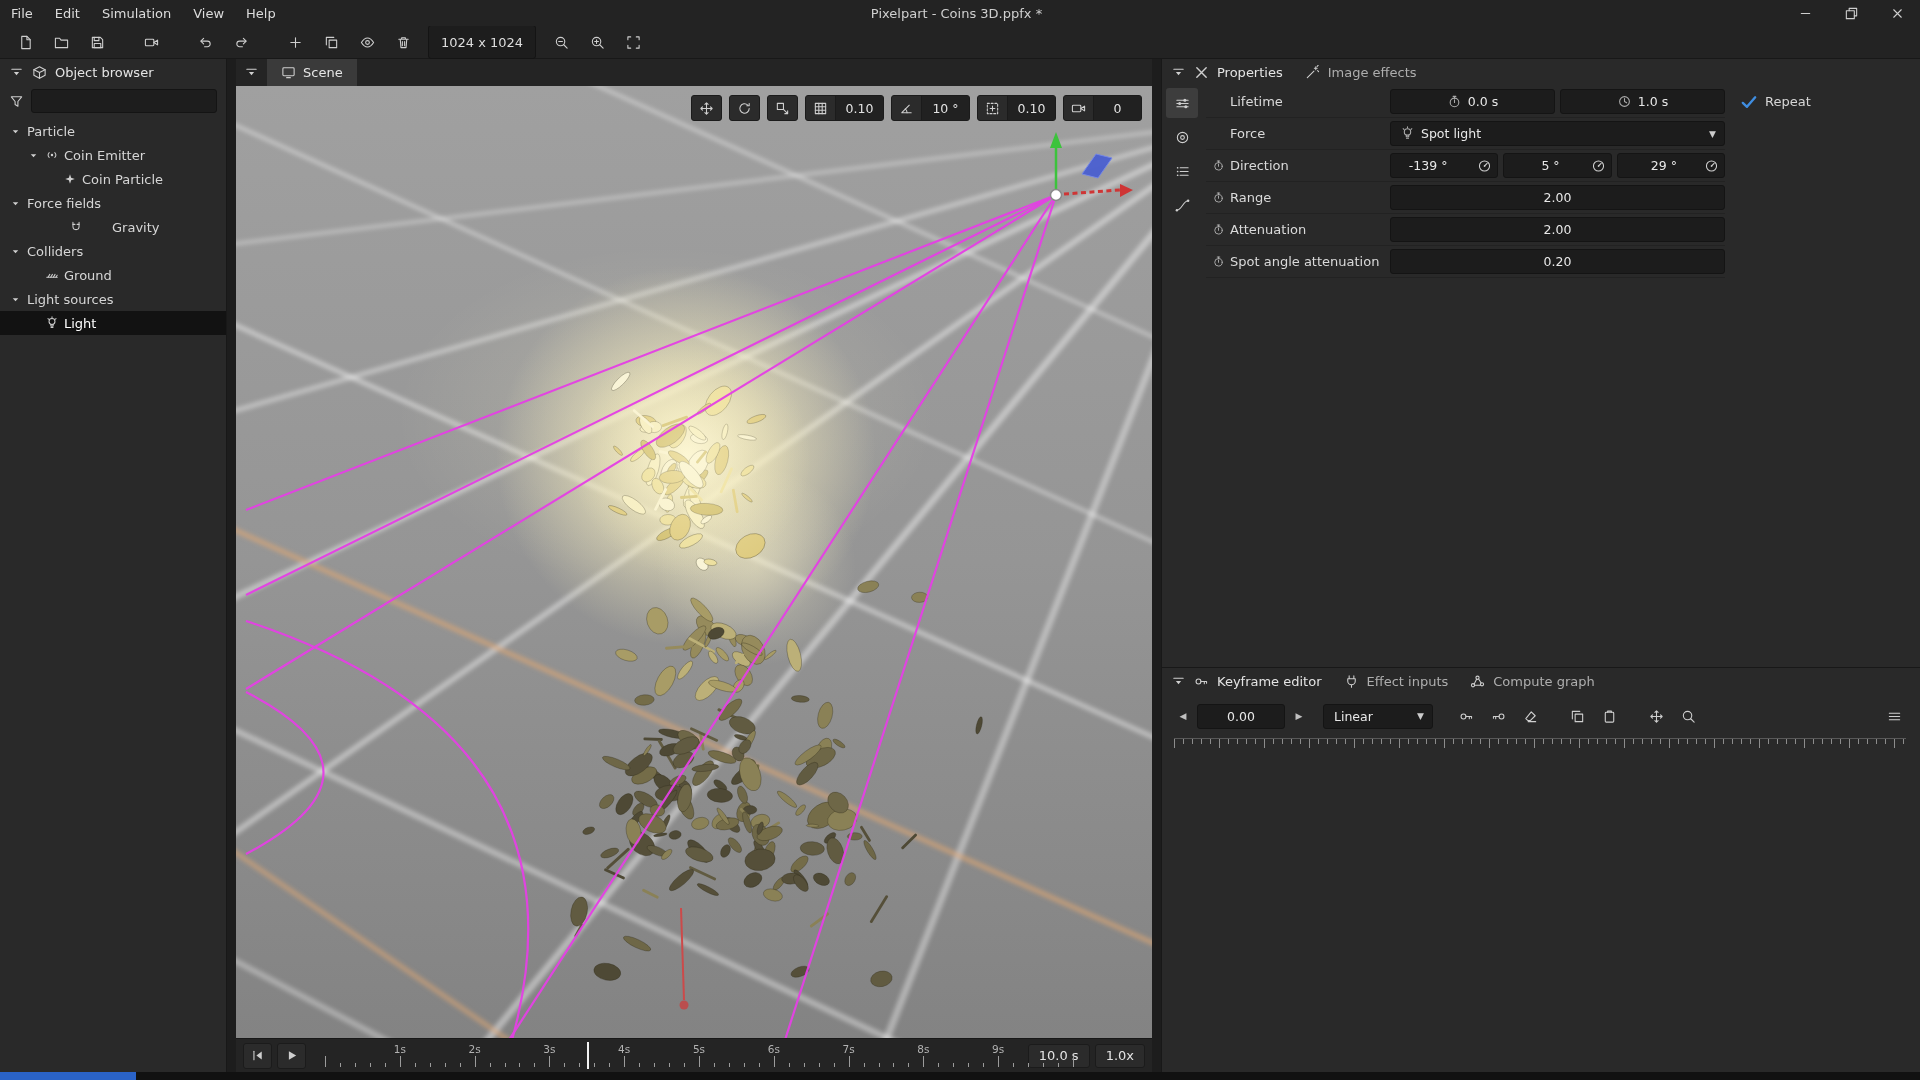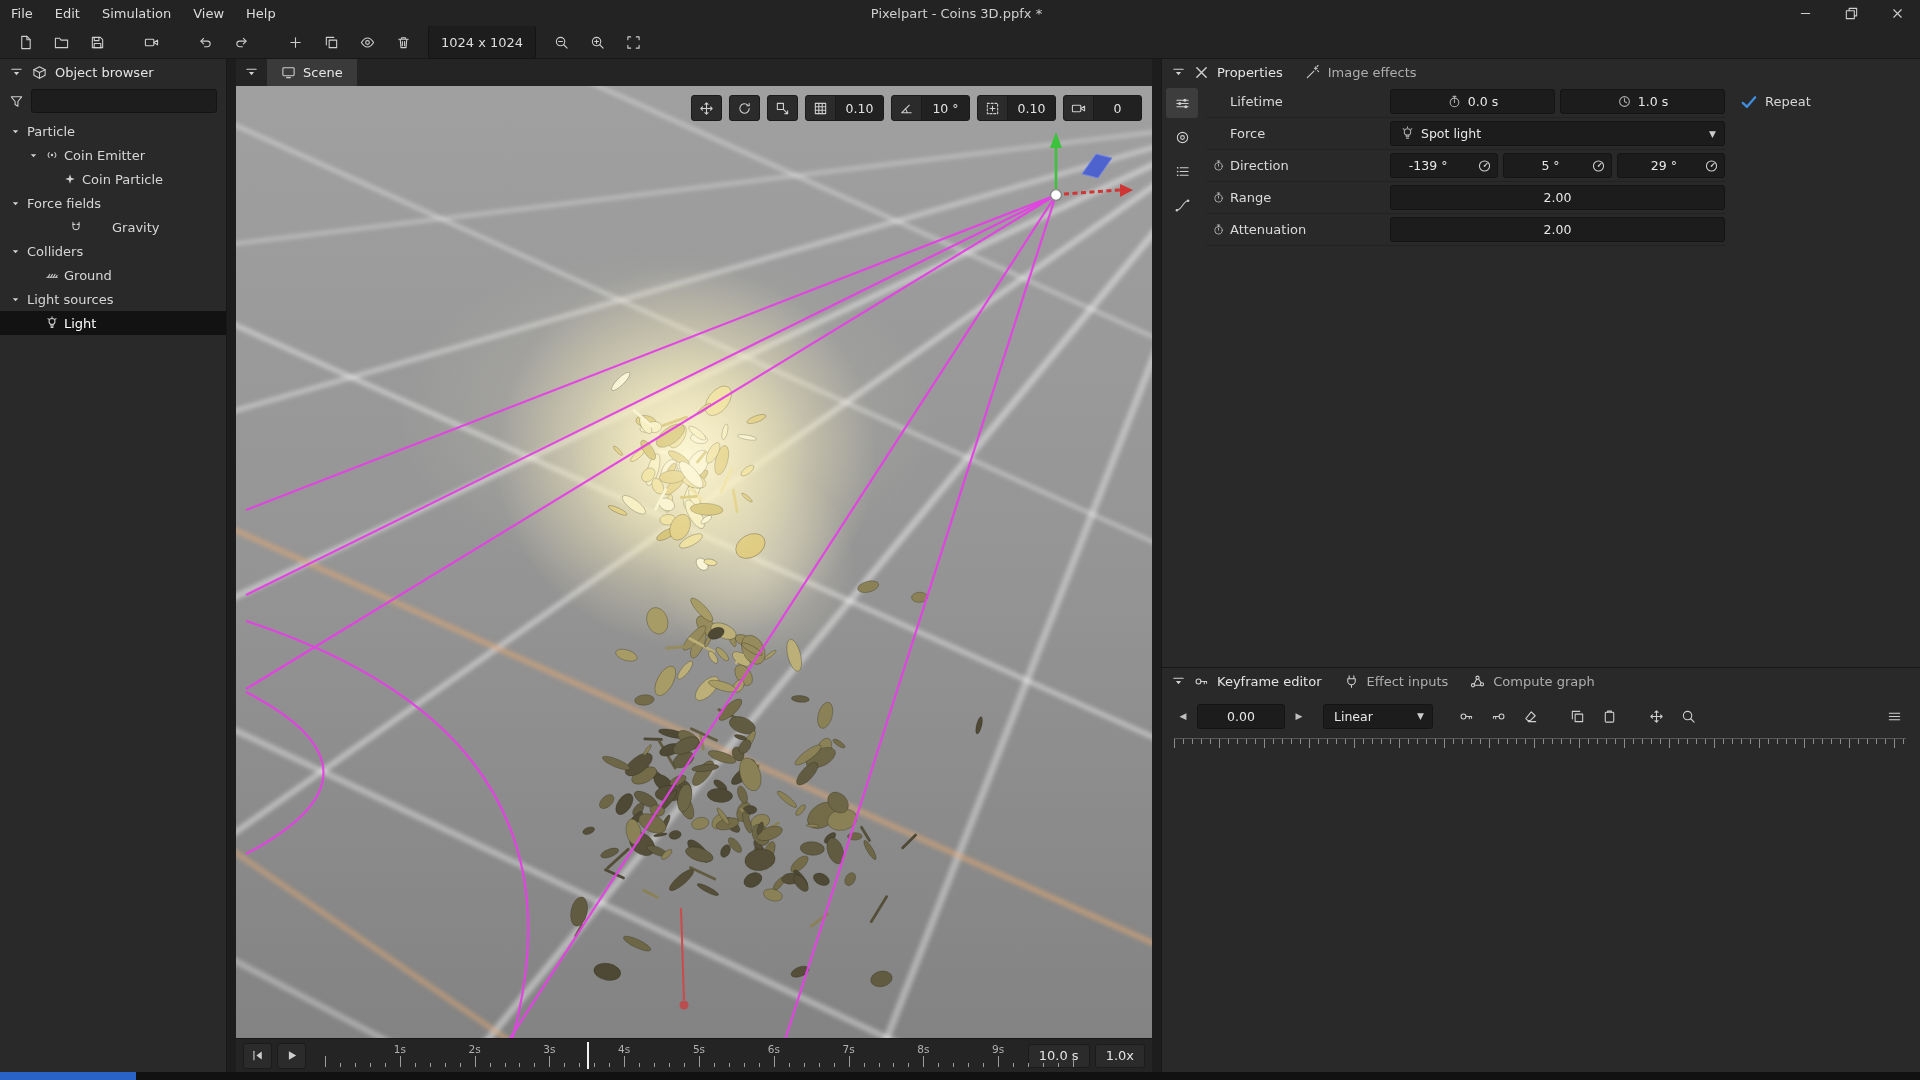--- a/index.html
+++ b/index.html
@@ -971,20 +971,36 @@
           </span>
         <span class="plabel">Attenuation</span>
         <div class="pfields">
           <div class="pfield">
             <span>2.00</span>
           </div>
         </div>
       </div>
 
 
+      <div class="prow">
+        <span class="anim-slot">
+            <span class="icon dim">
+              <svg width="13" height="13" viewBox="0 0 16 16" fill="none" stroke="#cfcfcf" stroke-width="1.15" stroke-linecap="round" stroke-linejoin="round">
+                <circle cx="8" cy="9" r="4.6"></circle>
+                <path d="M6.5 2.5h3M8 2.5v2M8 9V6.2"></path>
+              </svg>
+            </span>
+          </span>
+        <span class="plabel">Spot angle attenuation</span>
+        <div class="pfields">
+          <div class="pfield">
+            <span>0.20</span>
+          </div>
+        </div>
+      </div>
 
     </div>
   </div>
 
   <div id="kf-panel">
     <div class="panel-header">
       <span class="icon">
           <svg width="15" height="15" viewBox="0 0 16 16" fill="none" stroke="#cfcfcf" stroke-width="1.15" stroke-linecap="round" stroke-linejoin="round">
             <path d="M3 4.5h10"></path>
             <path d="M5.2 7.5h5.6L8 11z" fill="#cfcfcf" stroke="none"></path>

